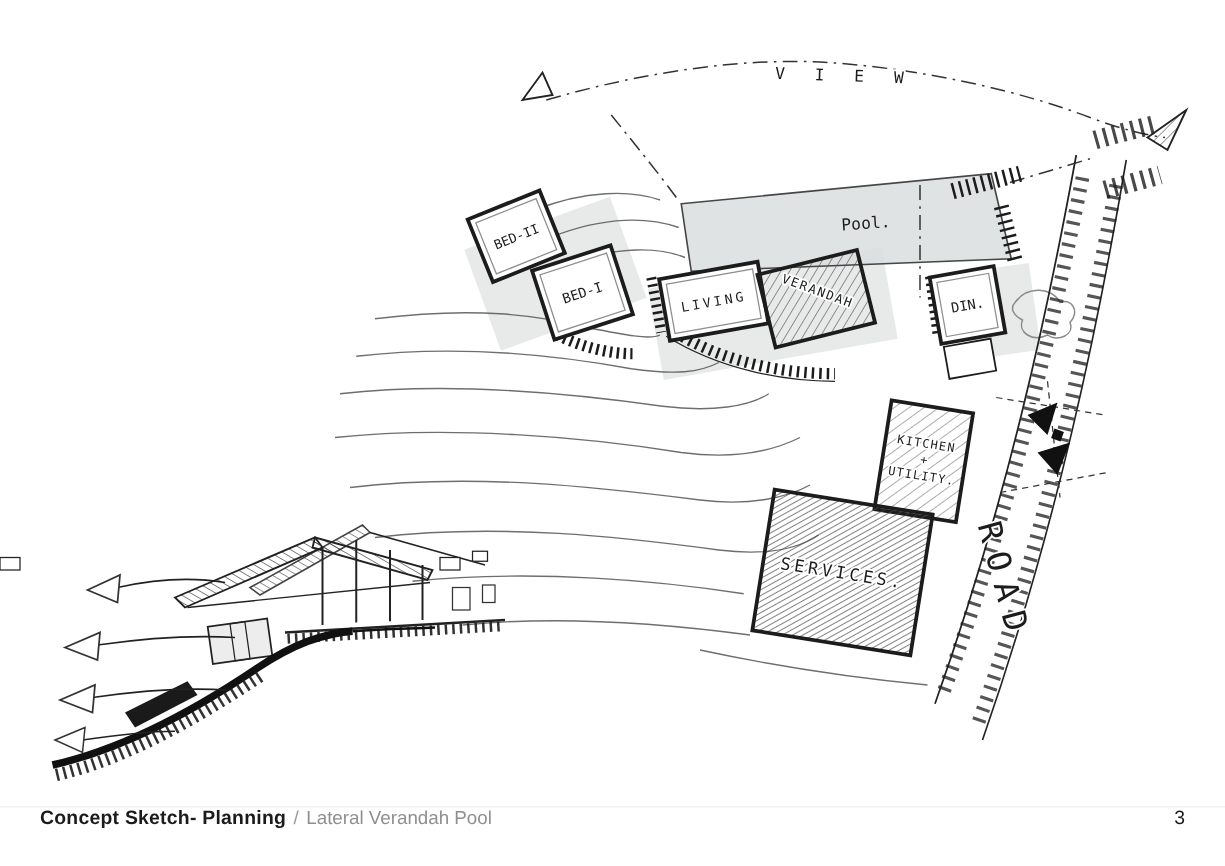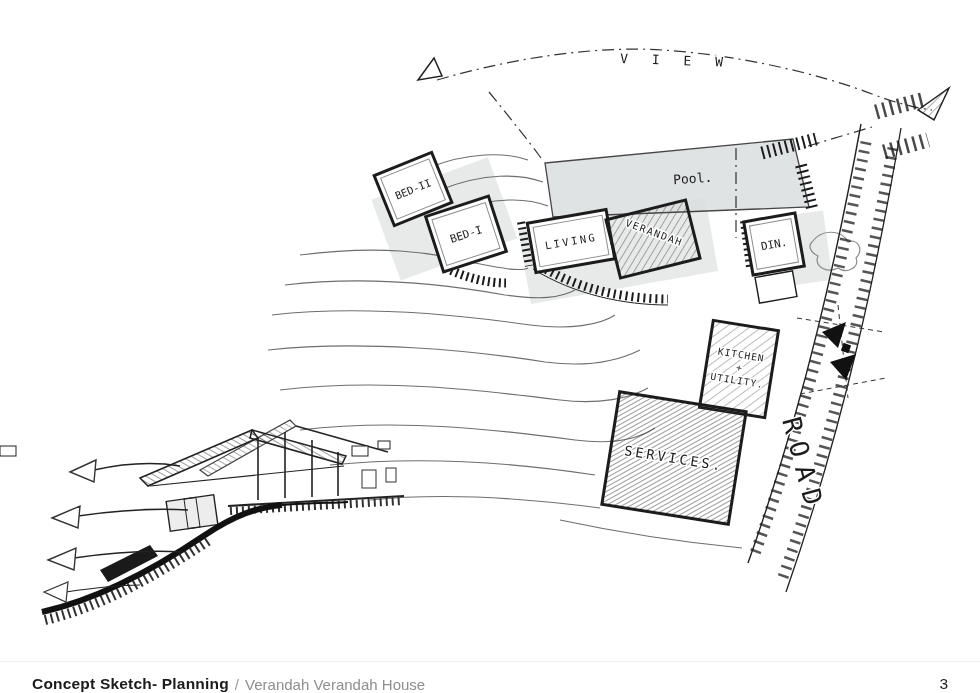--- a/index.html
+++ b/index.html
@@ -10,21 +10,21 @@
   .hand{font-family:"DejaVu Sans Mono",monospace;fill:#1c1c1c;}
   .halo{paint-order:stroke;stroke:#ffffff;stroke-width:3px;stroke-linejoin:round;}
   .room{fill:#ffffff;stroke:#1c1c1c;stroke-width:3;}
   .room-hatch{stroke:#1c1c1c;stroke-width:3;}
   .room-thin{fill:none;stroke:#1c1c1c;stroke-width:1;opacity:.5;}
   .tickband{fill:none;stroke:#1c1c1c;stroke-linecap:butt;}
   .contour{fill:none;stroke:#555555;stroke-width:1.1;opacity:.85;}
   .dashdot{fill:none;stroke:#333333;stroke-width:1.2;stroke-dasharray:12 5 2 5;}
   .ink{fill:none;stroke:#222222;}
   .shadow{fill:#c7cccd;opacity:.42;}
-  footer{position:absolute;left:0;right:0;bottom:0;height:32px;display:flex;align-items:flex-end;
+  footer{position:absolute;left:0;right:0;bottom:0;height:48px;display:flex;align-items:flex-start;
          padding:0 32px;box-sizing:border-box;background:#ffffff;border-top:1px solid #f0f0f0;}
   .footer-title{font-weight:700;font-size:15.5px;color:#1b1b1b;letter-spacing:.2px;}
   .footer-sep{color:#9a9a9a;margin:0 6px;font-size:15px;}
   .footer-subtitle{color:#8f8f8f;font-size:15px;}
   .footer-page{margin-left:auto;font-size:15.5px;color:#1b1b1b;}
 </style>
 </head>
 <body>
 
 <div class="page">
@@ -195,16 +195,16 @@
         </g>
         <rect x="362" y="470" width="14" height="18" fill="none" stroke="#333333" stroke-width="1"></rect>
         <rect x="386" y="468" width="10" height="14" fill="none" stroke="#333333" stroke-width="1"></rect>
       </g>
     </svg>
   </div>
 
   <footer>
     <span class="footer-title">Concept Sketch- Planning</span>
     <span class="footer-sep">/</span>
-    <span class="footer-subtitle">Verandah Verandah House</span>
+    <span class="footer-subtitle">Lateral Verandah Pool</span>
     <span class="footer-page">3</span>
   </footer>
 </div>
 
 </body></html>

